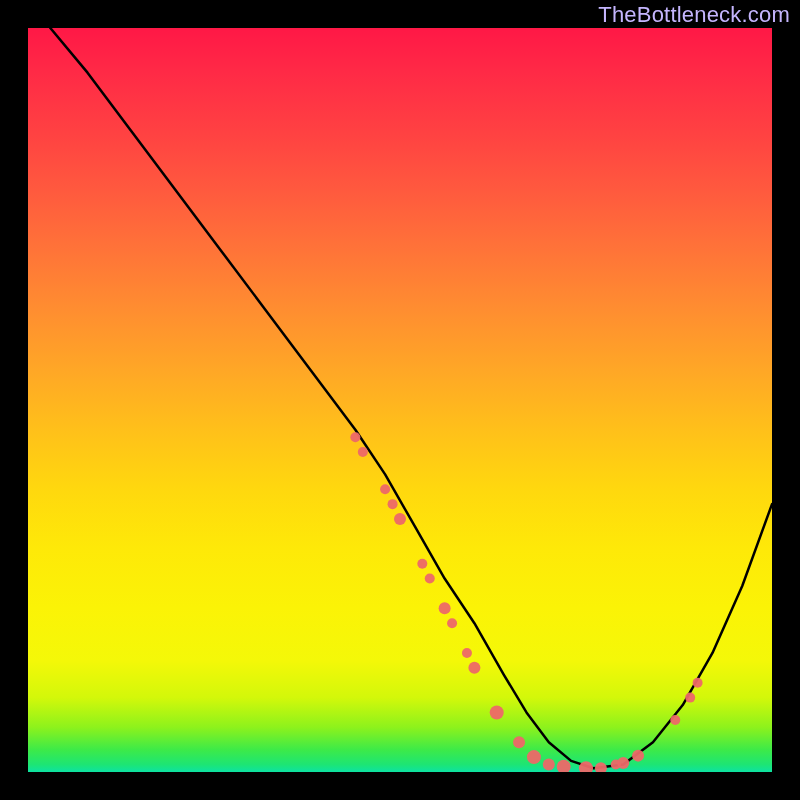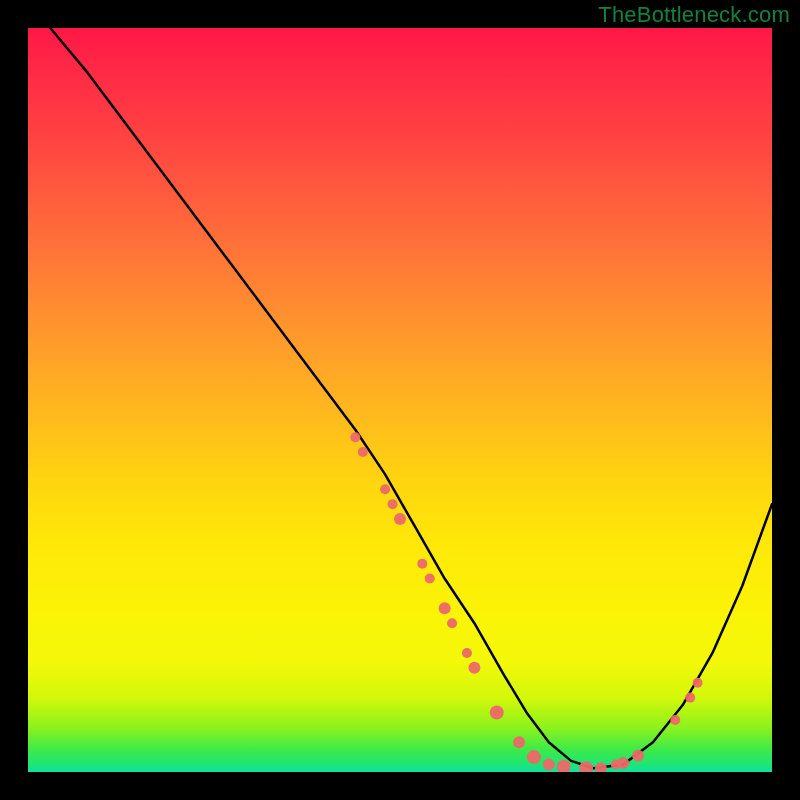--- a/index.html
+++ b/index.html
@@ -13,21 +13,21 @@
   }
   .container {
     position: relative;
     width: 800px;
     height: 800px;
   }
   .watermark {
     position: absolute;
     top: 2px;
     right: 10px;
-    color: #15803d;
+    color: #c4b5fd;
     font-size: 22px;
     font-weight: 500;
     z-index: 10;
     letter-spacing: 0.2px;
   }
   .plot-area {
     position: absolute;
     left: 28px;
     top: 28px;
     width: 744px;

